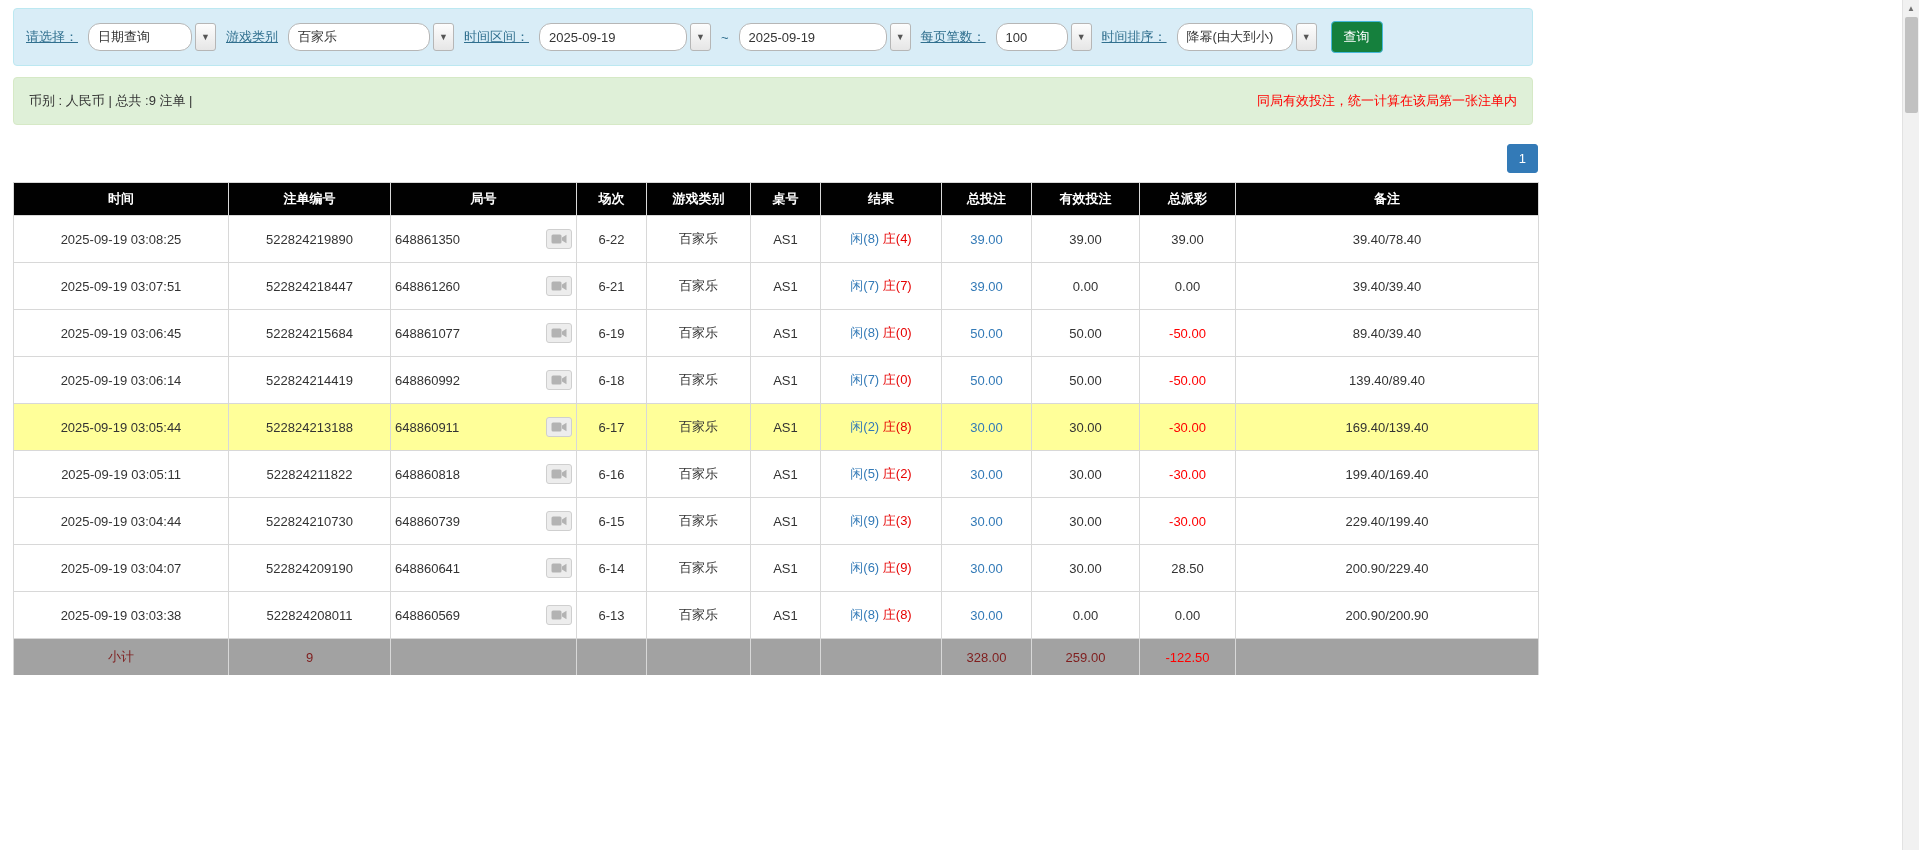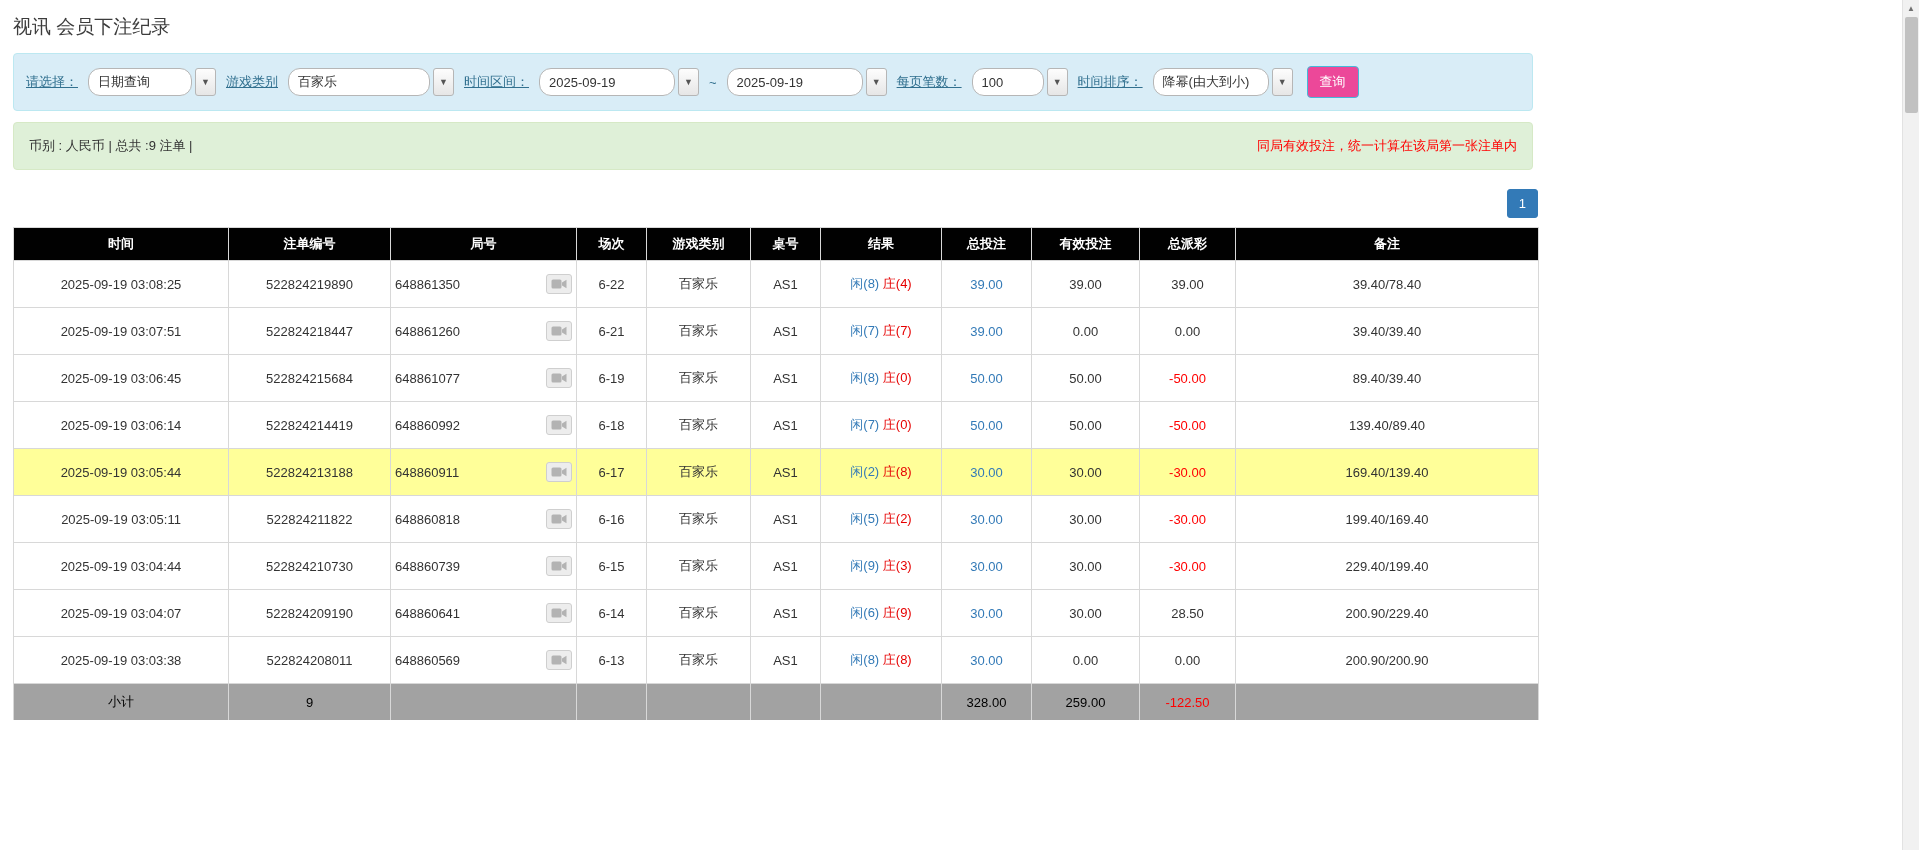--- a/index.html
+++ b/index.html
@@ -34,26 +34,26 @@
   }
   .combo-btn {
     background:linear-gradient(#fdfdfd,#e6e6e6);
     border:1px solid #b6b6b6; border-radius:3px;
     width:21px; height:28px; margin-left:3px;
     display:flex; align-items:center; justify-content:center;
     color:#555; font-size:9px; cursor:pointer;
   }
   .w-select { width:104px; }
   .w-game { width:142px; }
-  .w-date { width:136px; }
+  .w-date { width:148px; }
   .w-size { width:72px; }
   .w-sort { width:116px; }
   .tilde { color:#31708f; }
   .search-btn {
-    background:#ec4899; border:1px solid #46b8da; color:#fff;
+    background:#15803d; border:1px solid #46b8da; color:#fff;
     font-size:13px; padding:6px 12px; border-radius:4px;
     margin-left:4px; cursor:pointer; font-family:inherit;
   }
 
   
   .summary-bar {
     width:1520px;
     background:#dff0d8; border:1px solid #d6e9c6; border-radius:4px;
     margin-top:11px; padding:14px 15px;
     display:flex; justify-content:space-between; align-items:center;
@@ -87,21 +87,21 @@
   .video-icon {
     display:inline-flex; align-items:center; justify-content:center;
     background:#ededed; border:1px solid #cfcfcf; border-radius:3px;
     padding:3px 4px; cursor:pointer;
   }
   a.bet-link { color:#337ab7; text-decoration:none; cursor:pointer; }
   .player { color:#337ab7; }
   .banker { color:#e60000; }
   .neg { color:#ff0000 !important; }
   .records tr.footer-row td {
-    background:#a2a2a2; color:#000000; padding:9px 4px; font-size:13px;
+    background:#a2a2a2; color:#7f1d1d; padding:9px 4px; font-size:13px;
   }
   .records tr.footer-row.subtotal td { border-bottom:3px solid #fff; }
 
   
   .scrollbar {
     position:fixed; top:0; right:0; width:17px; height:850px;
     background:#f1f1f1; border-left:1px solid #e2e2e2;
   }
   .scroll-arrow {
     height:17px; display:flex; align-items:center; justify-content:center;
@@ -110,21 +110,20 @@
   .scroll-thumb {
     position:absolute; top:17px; left:2px; width:13px; height:96px;
     background:#c1c1c1; border-radius:2px;
   }
 </style>
 </head>
 <body>
 
 <div class="page">
 
-  <h1 class="page-title">视讯 会员下注纪录</h1>
 
   <div class="filter-bar">
     <span class="filter-label">请选择：</span>
     <span class="combo">
       <span class="combo-input w-select">日期查询</span>
       <span class="combo-btn">
           <span>▼</span>
         </span>
     </span>
 

